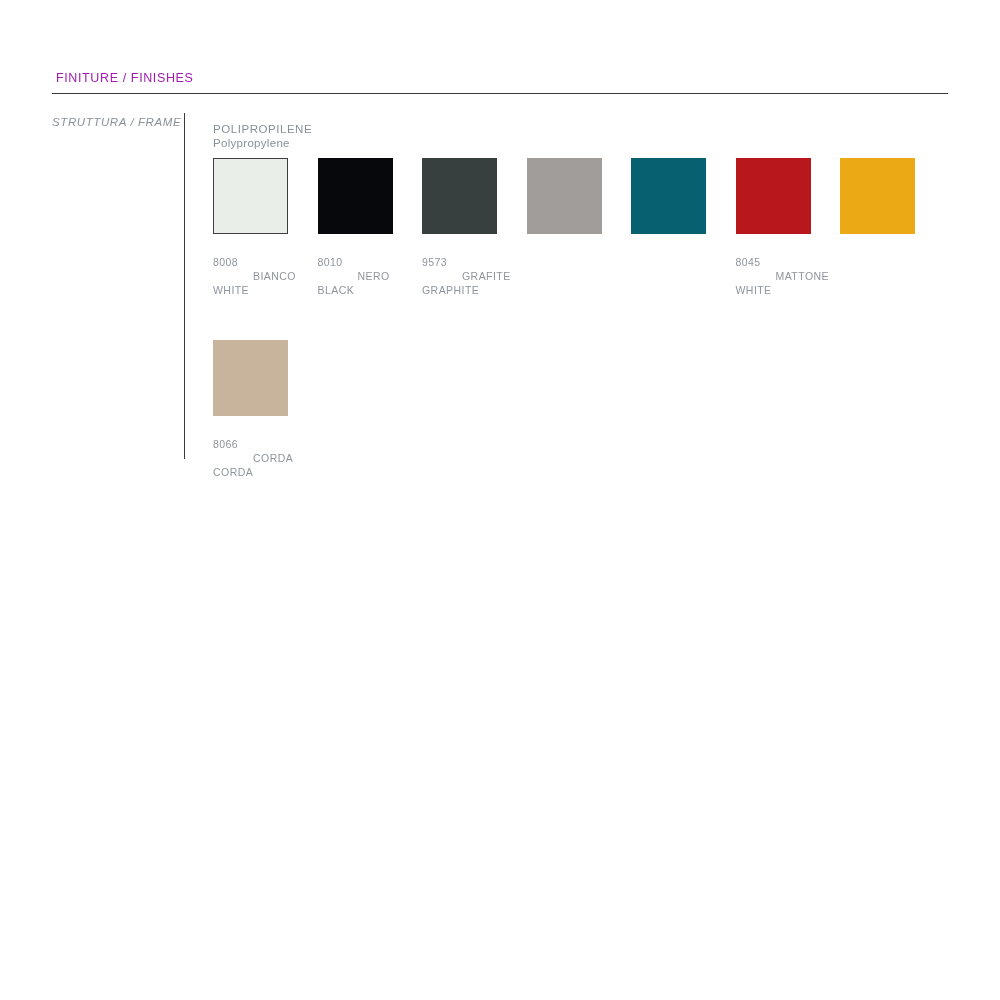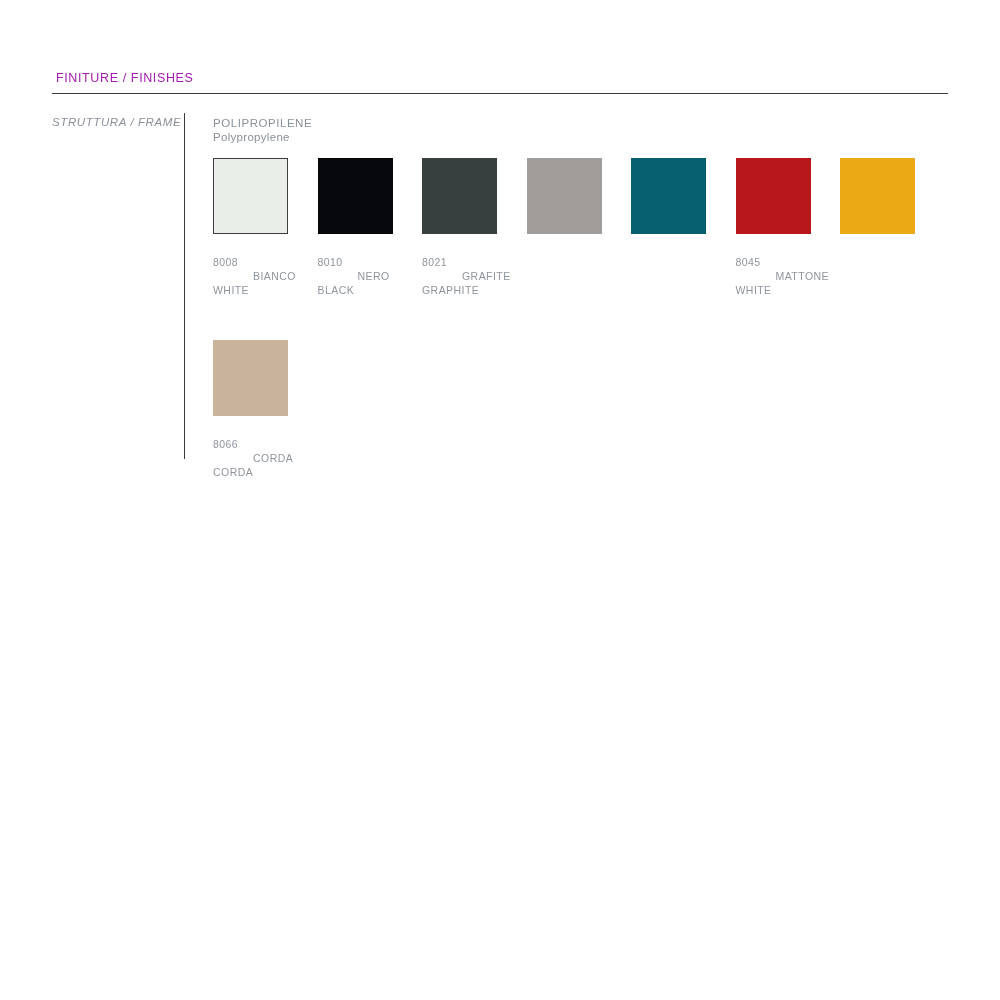--- a/index.html
+++ b/index.html
@@ -54,21 +54,21 @@
     top: 113px;
     width: 1px;
     height: 346px;
     background: #3b3b3d;
   }
 
   
   .material {
     position: absolute;
     left: 213px;
-    top: 116px;
+    top: 122px;
   }
   .material-name-it {
     font-size: 11.5px;
     letter-spacing: 0.55px;
     color: #8a9099;
     line-height: 14px;
     white-space: nowrap;
   }
   .material-name-en {
     font-size: 11.5px;
@@ -146,21 +146,21 @@
         <div class="swatch-chip" style="background: rgb(6, 8, 11);"></div>
         <div class="swatch-caption">
           <div class="swatch-code">8010</div>
           <div class="swatch-it">NERO</div>
           <div class="swatch-en">BLACK</div>
         </div>
       </div>
       <div class="swatch-cell">
         <div class="swatch-chip" style="background: rgb(56, 63, 63);"></div>
         <div class="swatch-caption">
-          <div class="swatch-code">8021</div>
+          <div class="swatch-code">9573</div>
           <div class="swatch-it">GRAFITE</div>
           <div class="swatch-en">GRAPHITE</div>
         </div>
       </div>
       <div class="swatch-cell">
         <div class="swatch-chip" style="background: rgb(160, 157, 154);"></div>
       </div>
       <div class="swatch-cell">
         <div class="swatch-chip" style="background: rgb(6, 96, 112);"></div>
       </div>

